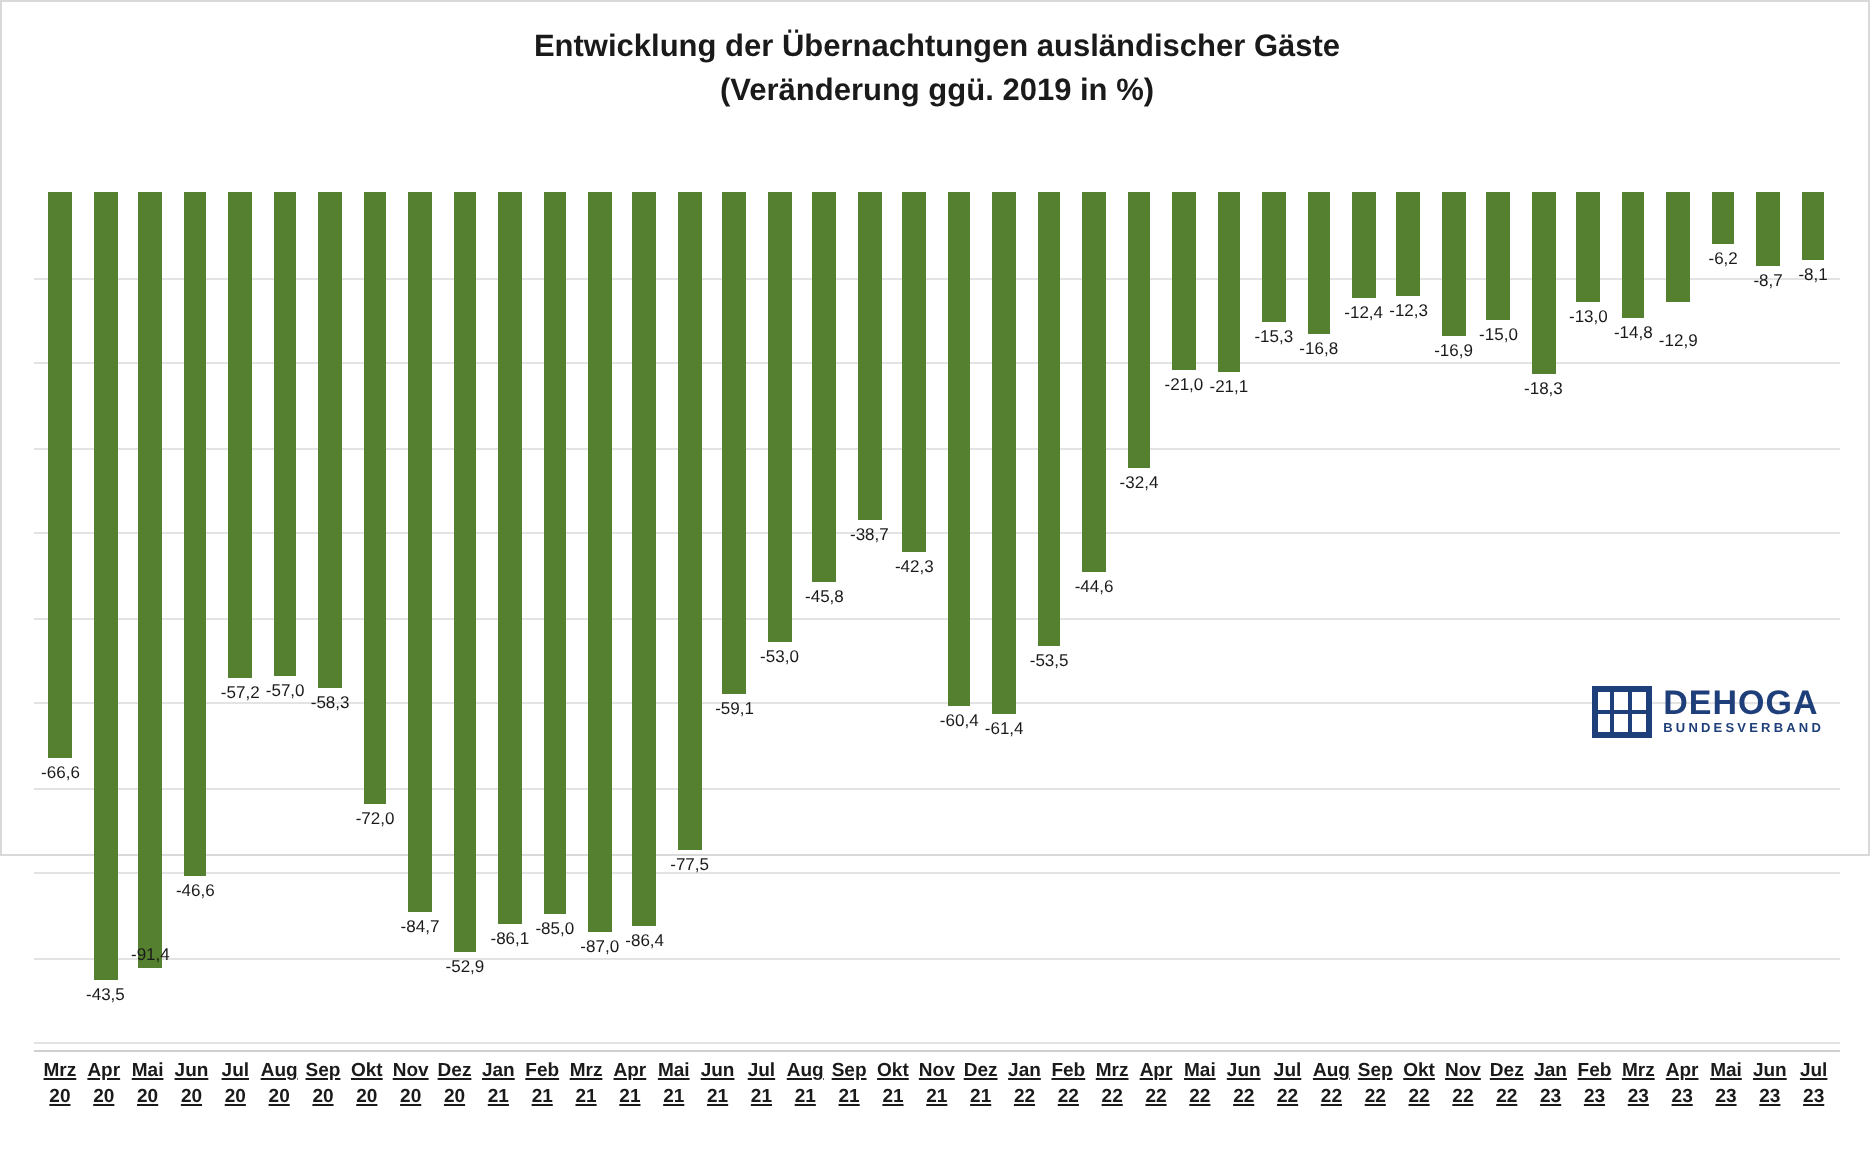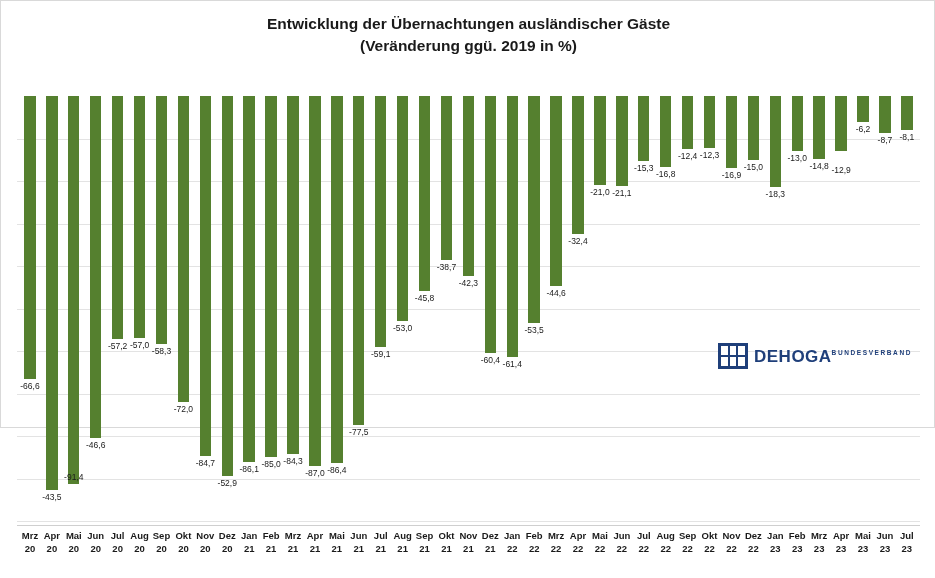--- a/index.html
+++ b/index.html
@@ -106,20 +106,21 @@
     border-top: 1px solid #cfcfcf;
   }
   .xtick {
     flex: 1 1 0;
     text-align: center;
     font-size: 9.5px;
     font-weight: bold;
     color: #1a1a1a;
     line-height: 1.35;
     padding-top: 4px;
+    text-decoration: underline;
   }
   .xtick .m {
     display: block;
   }
   .xtick .y {
     display: block;
   }
   
   #logo {
     position: absolute;
@@ -141,21 +142,21 @@
     gap: 2px;
     padding: 3px;
     box-sizing: border-box;
   }
   #logo-mark i {
     display: block;
     background: #ffffff;
   }
   #logo-text {
     display: flex;
-    flex-direction: row;
+    flex-direction: column;
     line-height: 1;
   }
   #logo-name {
     font-size: 17px;
     font-weight: bold;
     color: #1f3f7a;
     letter-spacing: 0.5px;
   }
   #logo-sub {
     font-size: 6.5px;
@@ -229,24 +230,20 @@
           <div class="bar" style="height: 380.375px; background: rgb(85, 128, 47);"></div>
           <div class="bar-label" style="top: 382.375px;">-52,9</div>
         </div>
         <div class="bar-slot">
           <div class="bar" style="height: 365.925px; background: rgb(85, 128, 47);"></div>
           <div class="bar-label" style="top: 367.925px;">-86,1</div>
         </div>
         <div class="bar-slot">
           <div class="bar" style="height: 361.25px; background: rgb(85, 128, 47);"></div>
           <div class="bar-label" style="top: 363.25px;">-85,0</div>
-        </div>
-        <div class="bar-slot">
-          <div class="bar" style="height: 358.275px; background: rgb(85, 128, 47);"></div>
-          <div class="bar-label" style="top: 360.275px;">-84,3</div>
         </div>
         <div class="bar-slot">
           <div class="bar" style="height: 369.75px; background: rgb(85, 128, 47);"></div>
           <div class="bar-label" style="top: 371.75px;">-87,0</div>
         </div>
         <div class="bar-slot">
           <div class="bar" style="height: 367.2px; background: rgb(85, 128, 47);"></div>
           <div class="bar-label" style="top: 369.2px;">-86,4</div>
         </div>
         <div class="bar-slot">

